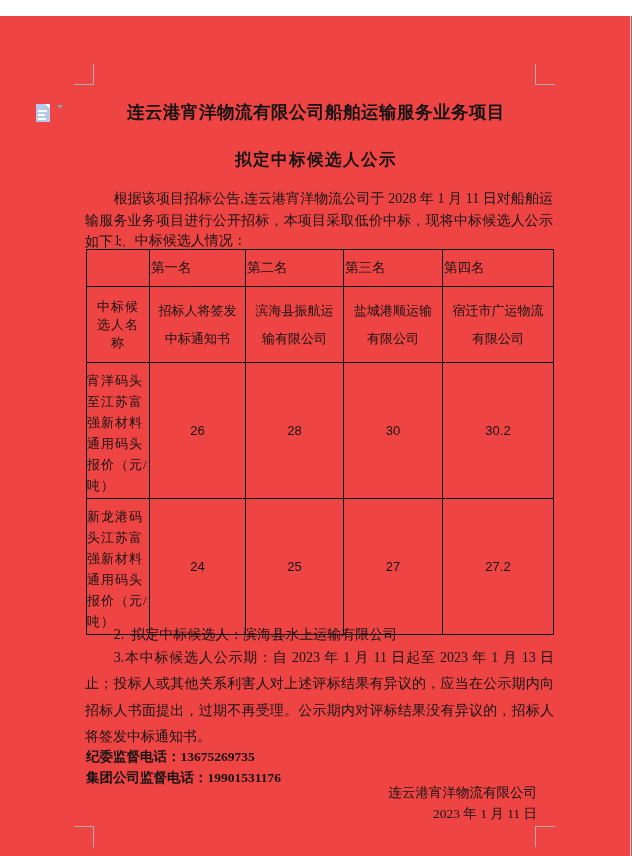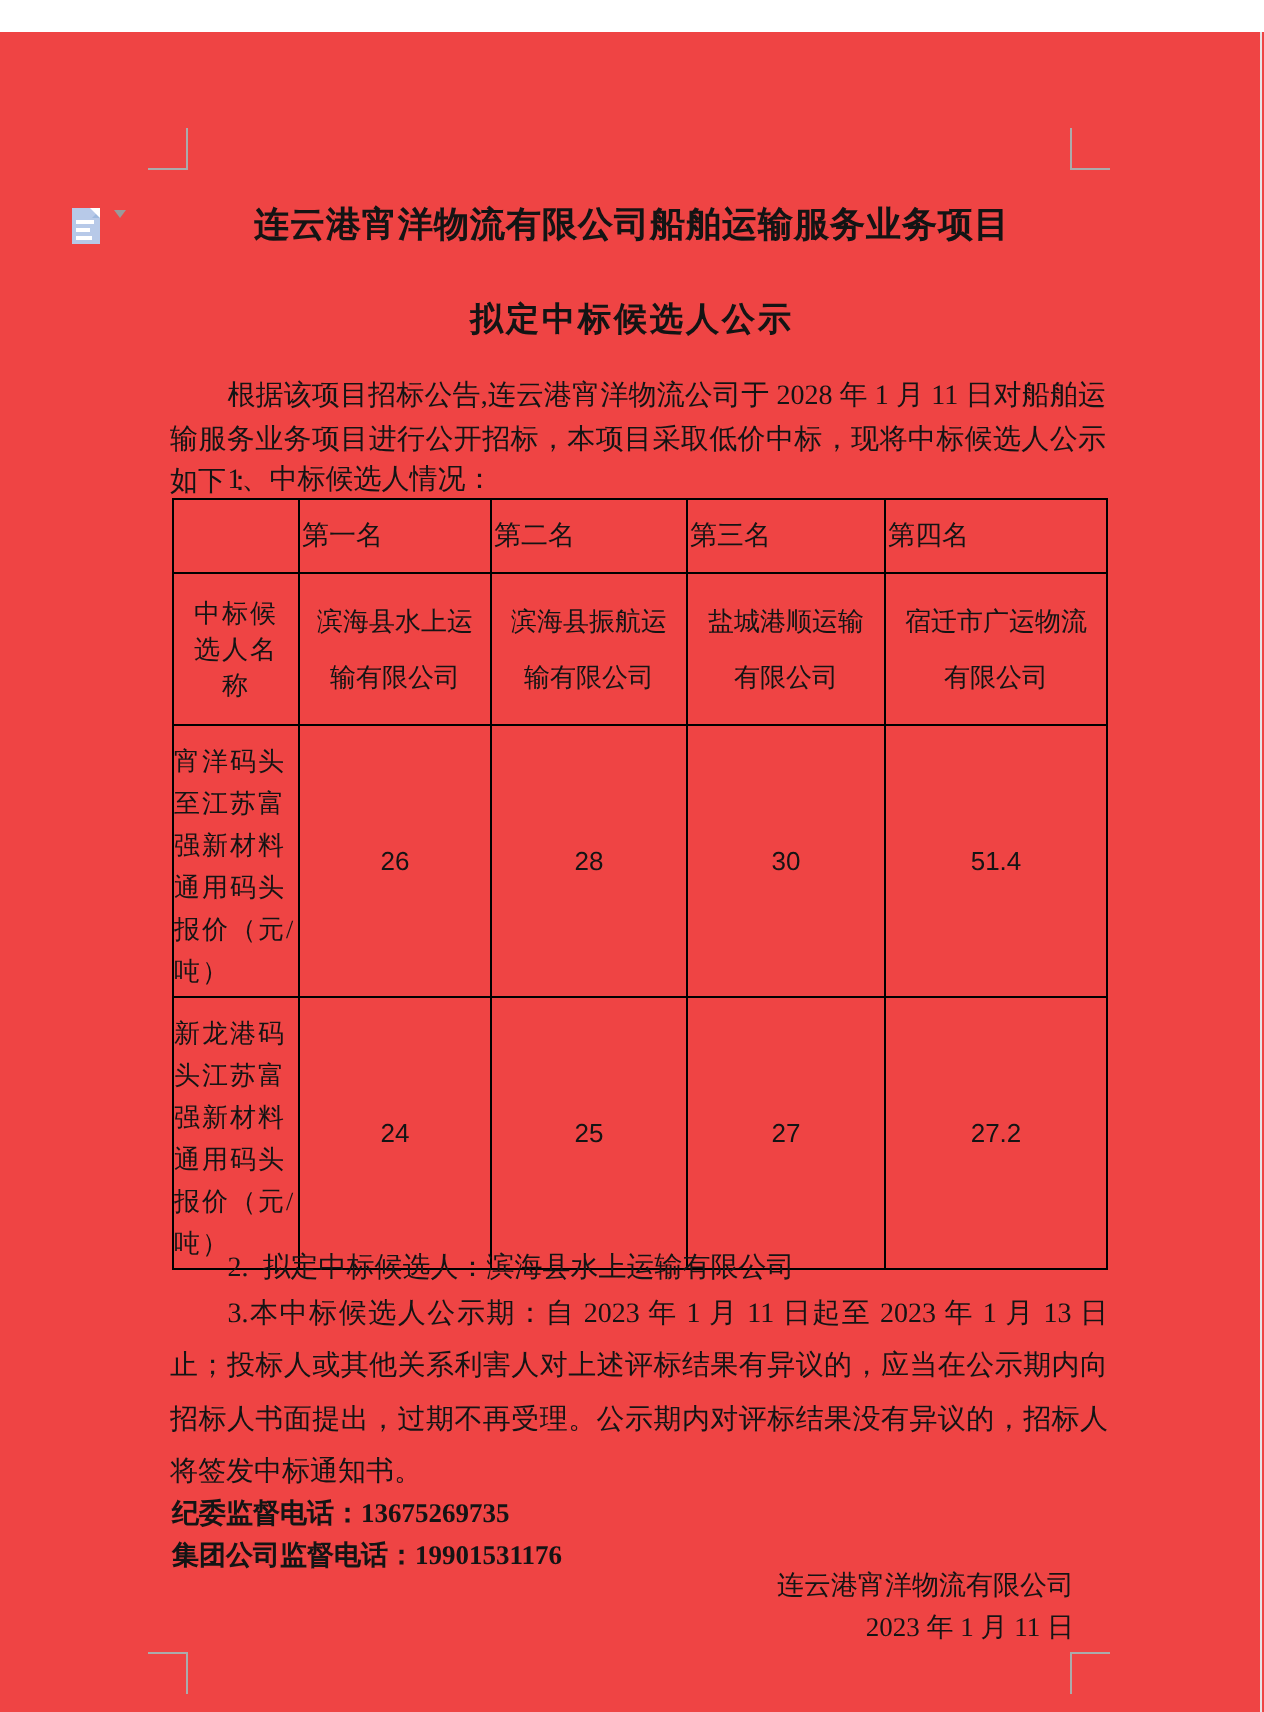--- a/index.html
+++ b/index.html
@@ -119,36 +119,36 @@
         <td class="hdr"></td>
         <td class="hdr">第一名</td>
         <td class="hdr">第二名</td>
         <td class="hdr">第三名</td>
         <td class="hdr">第四名</td>
       </tr>
       <tr class="r-names">
         <td class="lbl">中标候
 选人名
 称</td>
-        <td class="name">滨海县水上运输有限公司</td>
+        <td class="name">招标人将签发中标通知书</td>
         <td class="name">滨海县振航运输有限公司</td>
         <td class="name">盐城港顺运输有限公司</td>
         <td class="name">宿迁市广运物流有限公司</td>
       </tr>
       <tr class="r-quote1">
         <td class="lbl top">宵洋码头
 至江苏富
 强新材料
 通用码头
 报价（元/
 吨）</td>
         <td class="num">26</td>
         <td class="num">28</td>
         <td class="num">30</td>
-        <td class="num">51.4</td>
+        <td class="num">30.2</td>
       </tr>
       <tr class="r-quote2">
         <td class="lbl top">新龙港码
 头江苏富
 强新材料
 通用码头
 报价（元/
 吨）</td>
         <td class="num">24</td>
         <td class="num">25</td>

